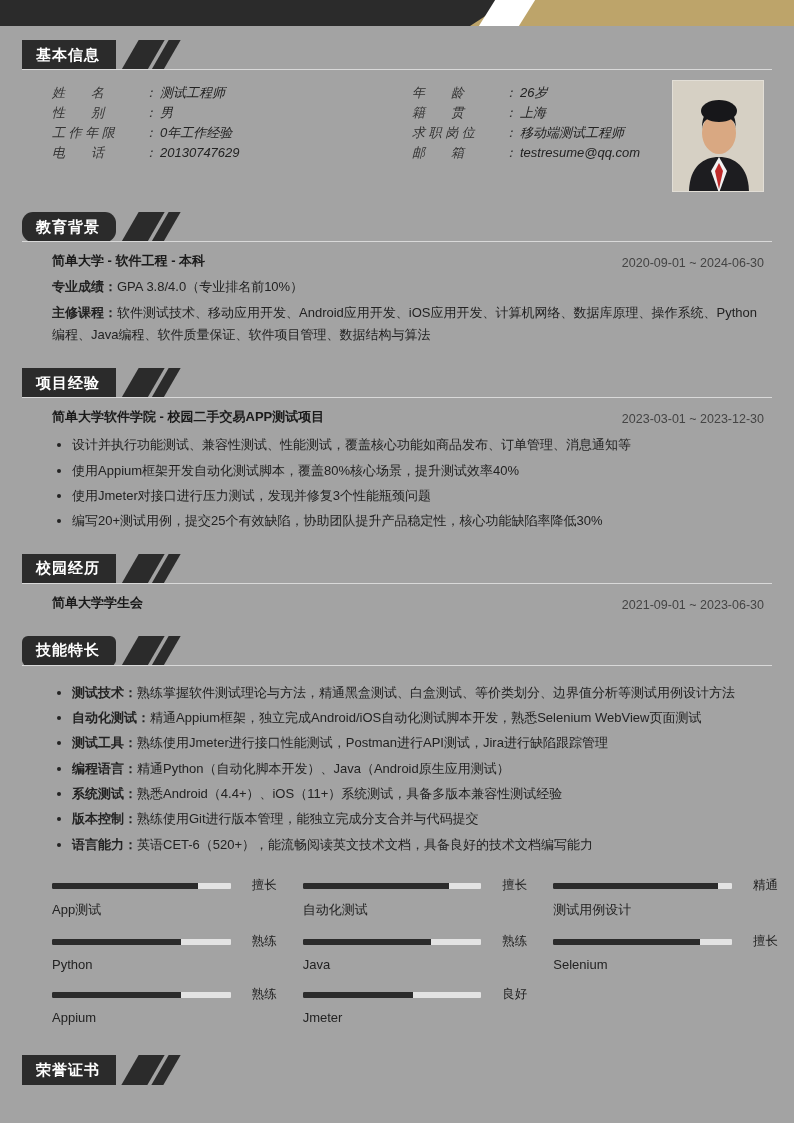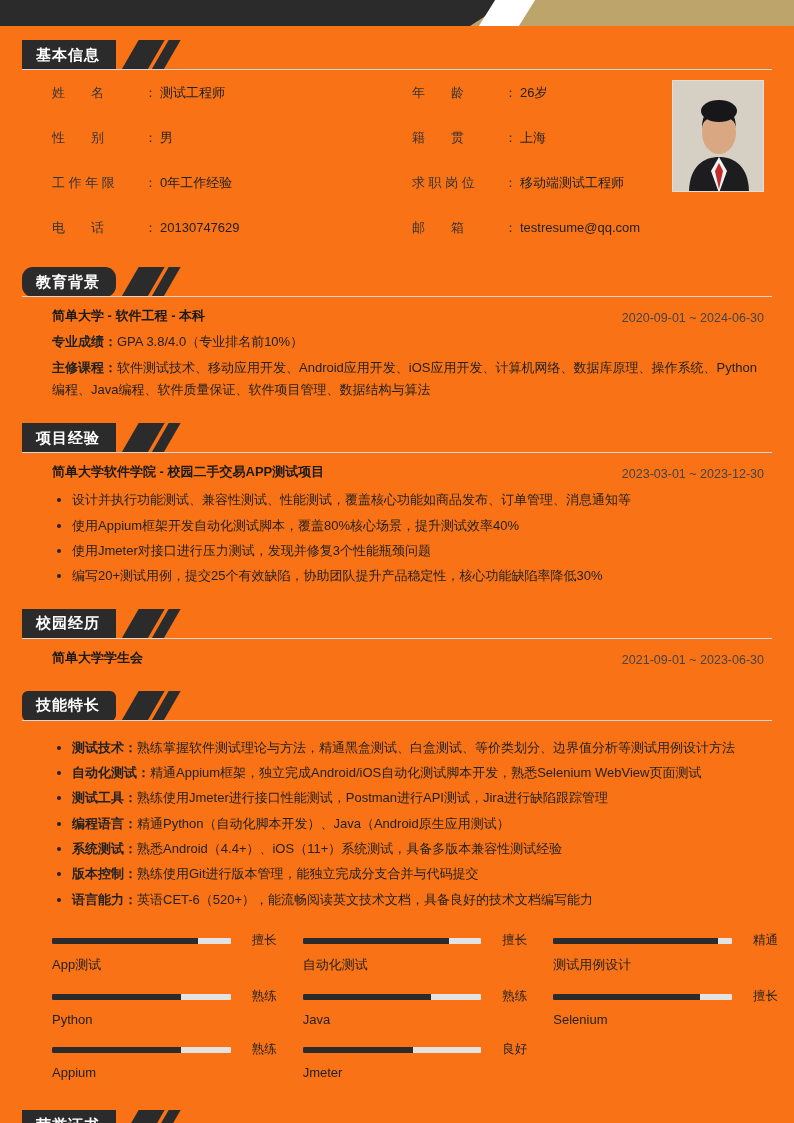--- a/index.html
+++ b/index.html
@@ -11,21 +11,21 @@
     font-family: "Liberation Sans", "DejaVu Sans", sans-serif;
     font-size: 13px;
     color: #222;
     position: relative;
     overflow: hidden;
   }
   .page {
     width: 794px;
     height: 1123px;
     position: relative;
-    background: #f97316;
+    background: #a3a3a3;
   }
   
   .topbar {
     position: absolute;
     top: 0; left: 0;
     width: 794px;
     height: 26px;
     background: #2b2b2b;
   }
   .topbar-gold {
@@ -111,21 +111,22 @@
 
   
   .basic-wrap {
     position: relative;
     padding: 14px 30px 16px 52px;
     min-height: 128px;
   }
   .basic-grid {
     display: grid;
     grid-template-columns: 360px 1fr;
-    row-gap: 27px;
+    row-gap: 2px;
+    font-style: italic;
   }
   .kv {
     display: flex;
     align-items: baseline;
     font-size: 13px;
     color: #222;
   }
   .kv .k {
     width: 92px;
     color: #333;

